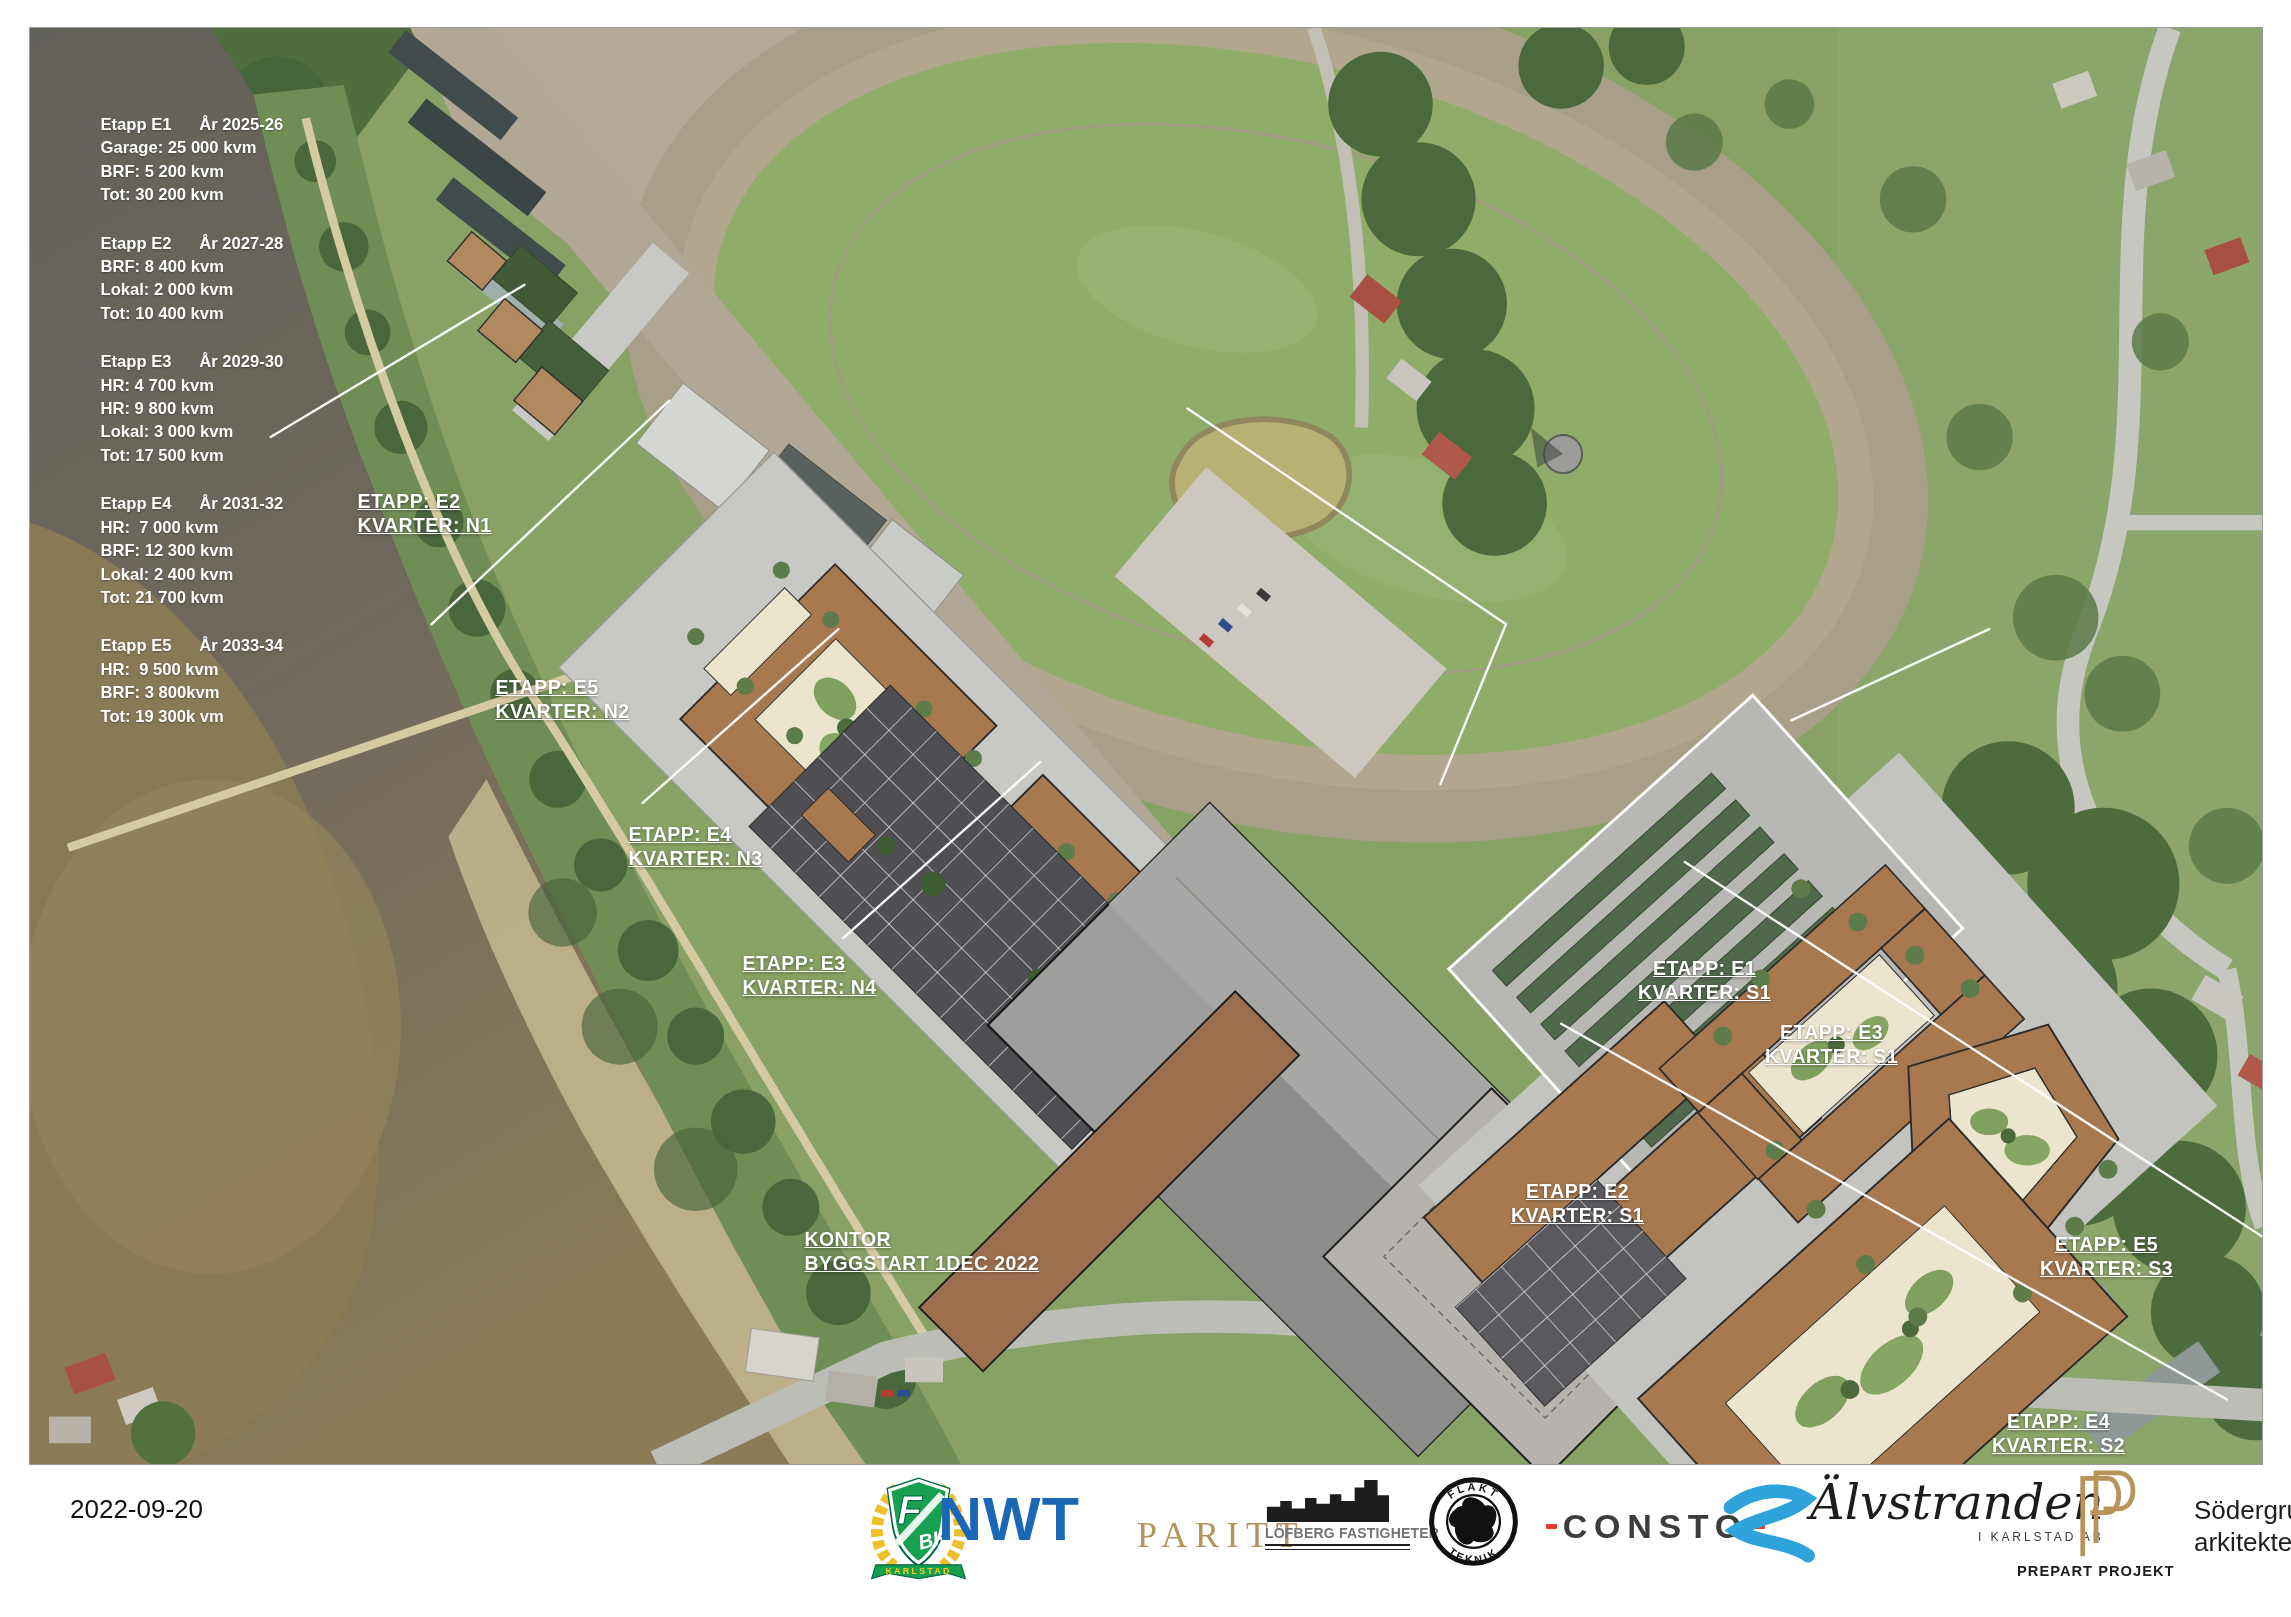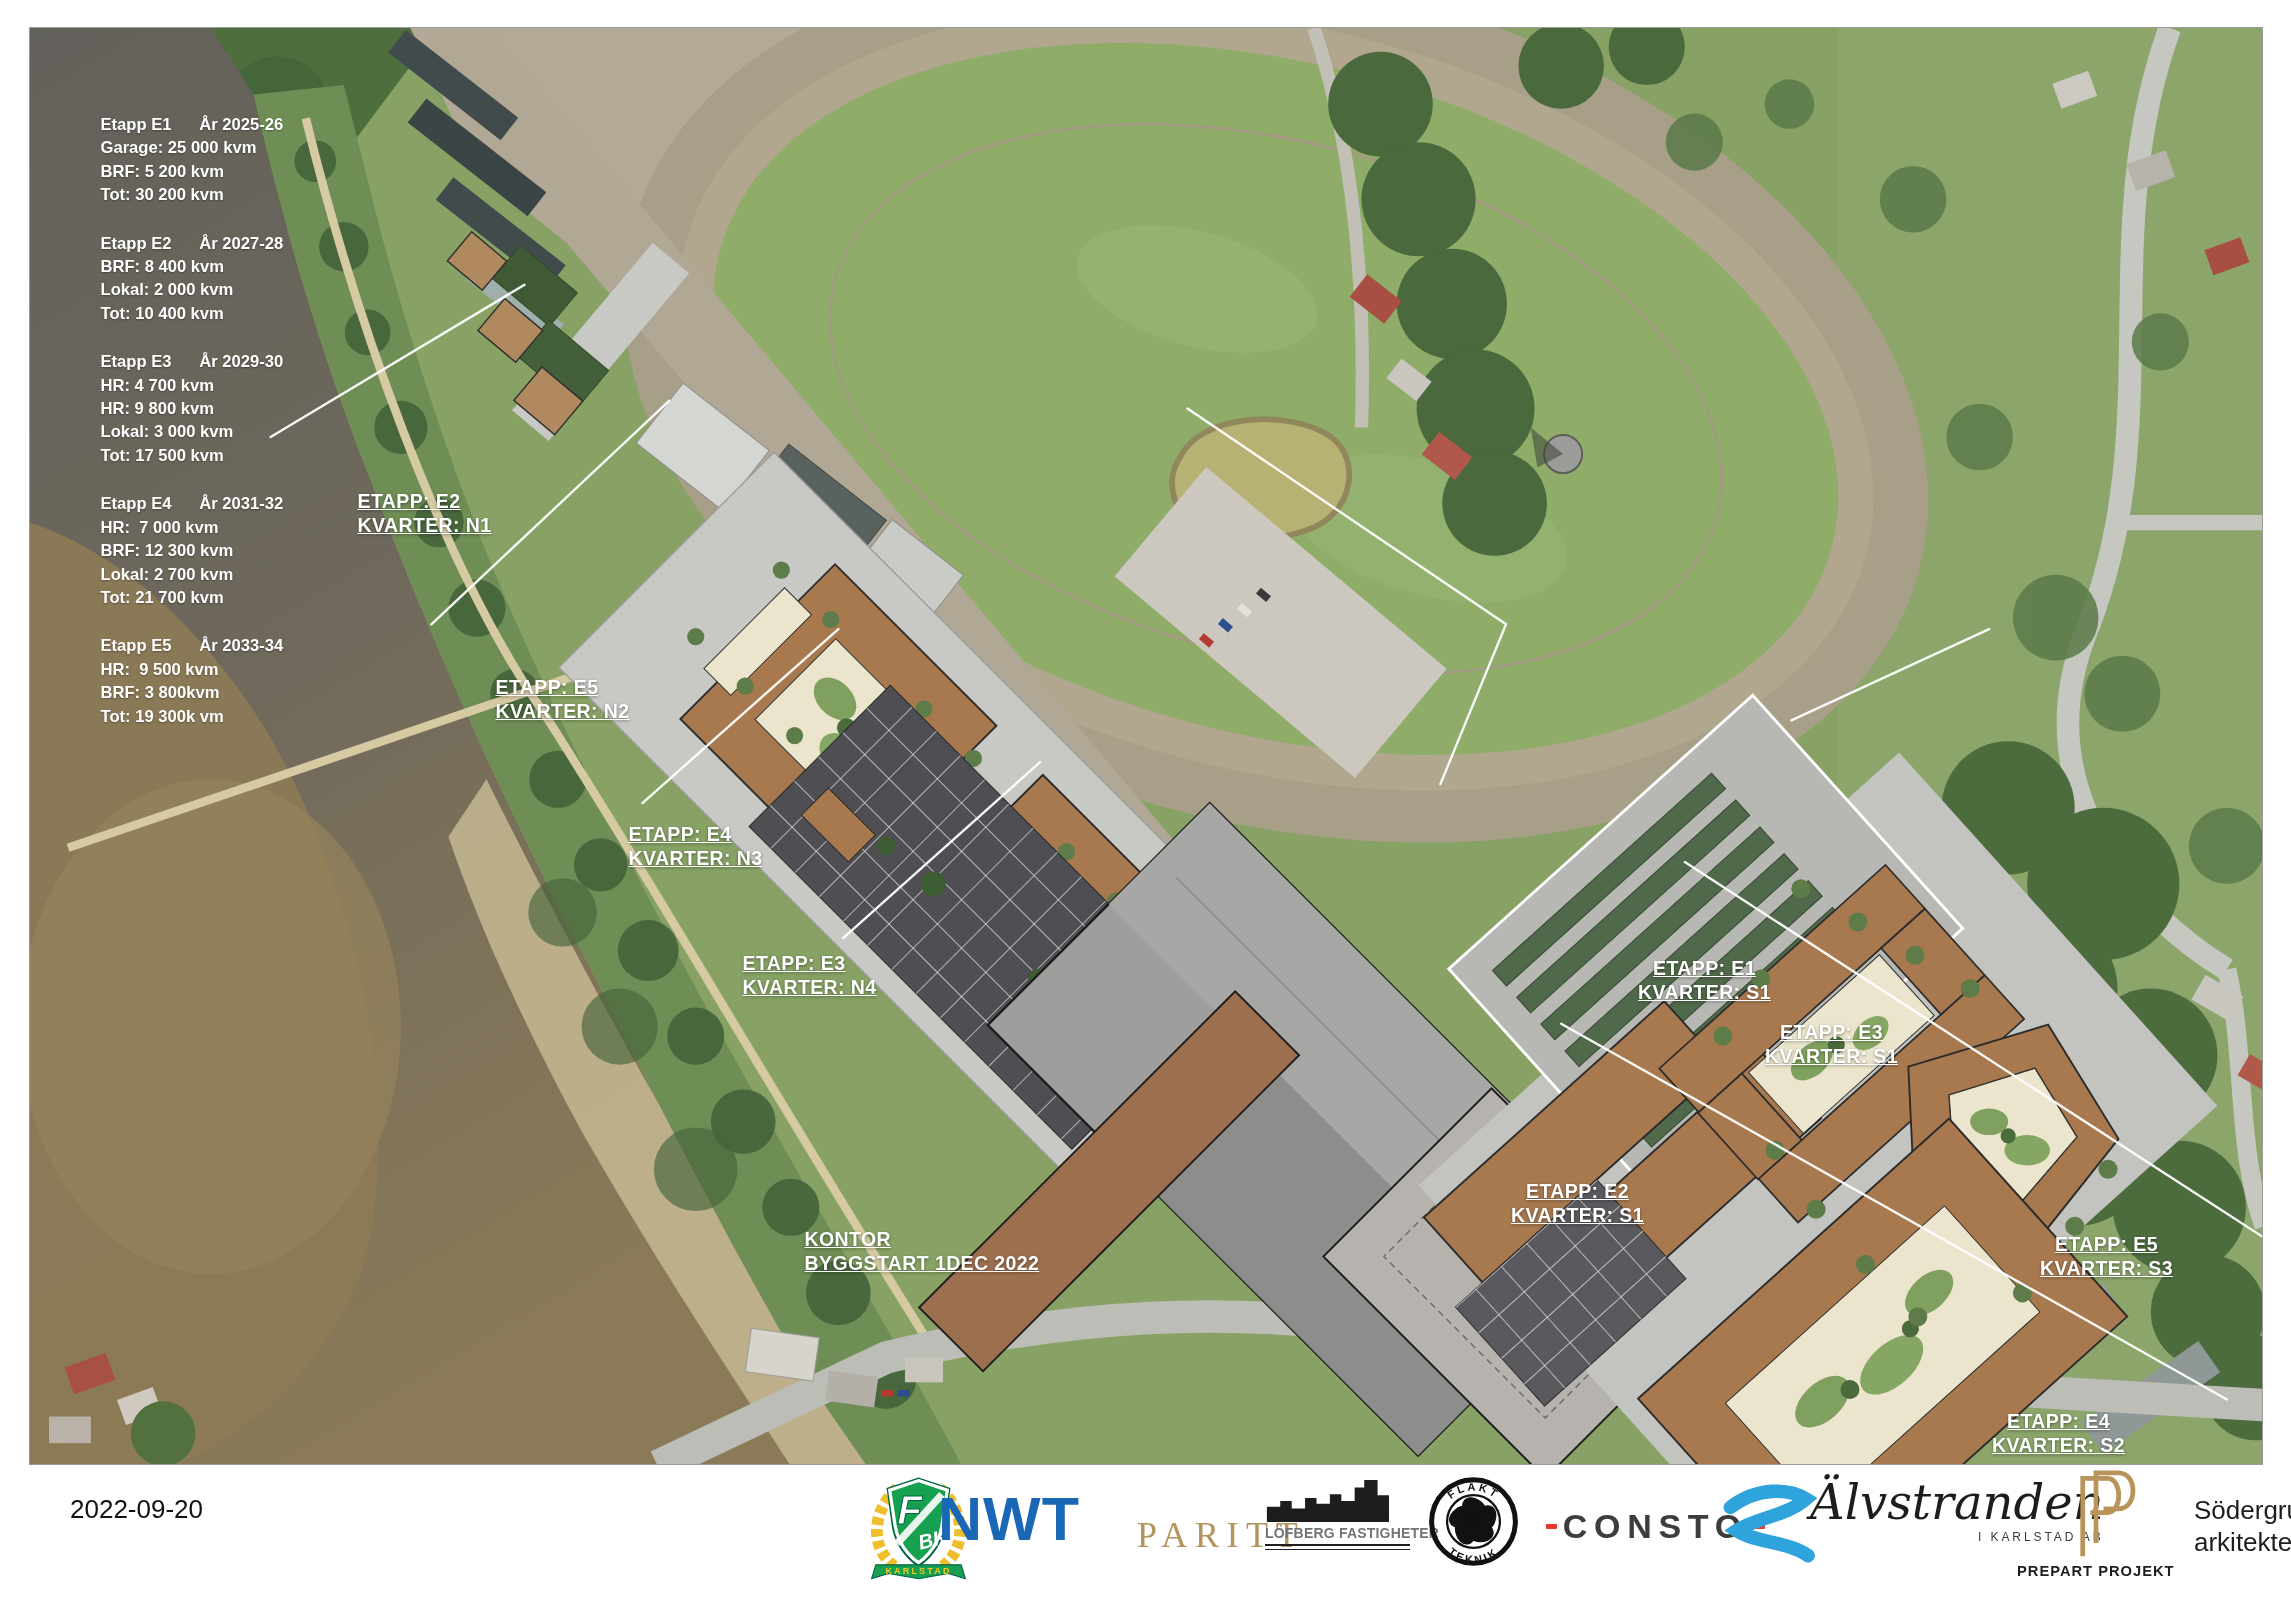--- a/index.html
+++ b/index.html
@@ -370,21 +370,21 @@
       <span>Etapp E3      År 2029-30</span>
         <span>HR: 4 700 kvm</span>
       <span>HR: 9 800 kvm</span>
         <span>Lokal: 3 000 kvm</span>
       <span>Tot: 17 500 kvm</span>
     </div>
     <div class="stage-group">
       <span>Etapp E4      År 2031-32</span>
         <span>HR:  7 000 kvm</span>
       <span>BRF: 12 300 kvm</span>
-        <span>Lokal: 2 700 kvm</span>
+        <span>Lokal: 2 400 kvm</span>
       <span>Tot: 21 700 kvm</span>
     </div>
     <div class="stage-group">
       <span>Etapp E5      År 2033-34</span>
         <span>HR:  9 500 kvm</span>
       <span>BRF: 3 800kvm</span>
         <span>Tot: 19 300k vm</span>
     </div>
   </div>
 

